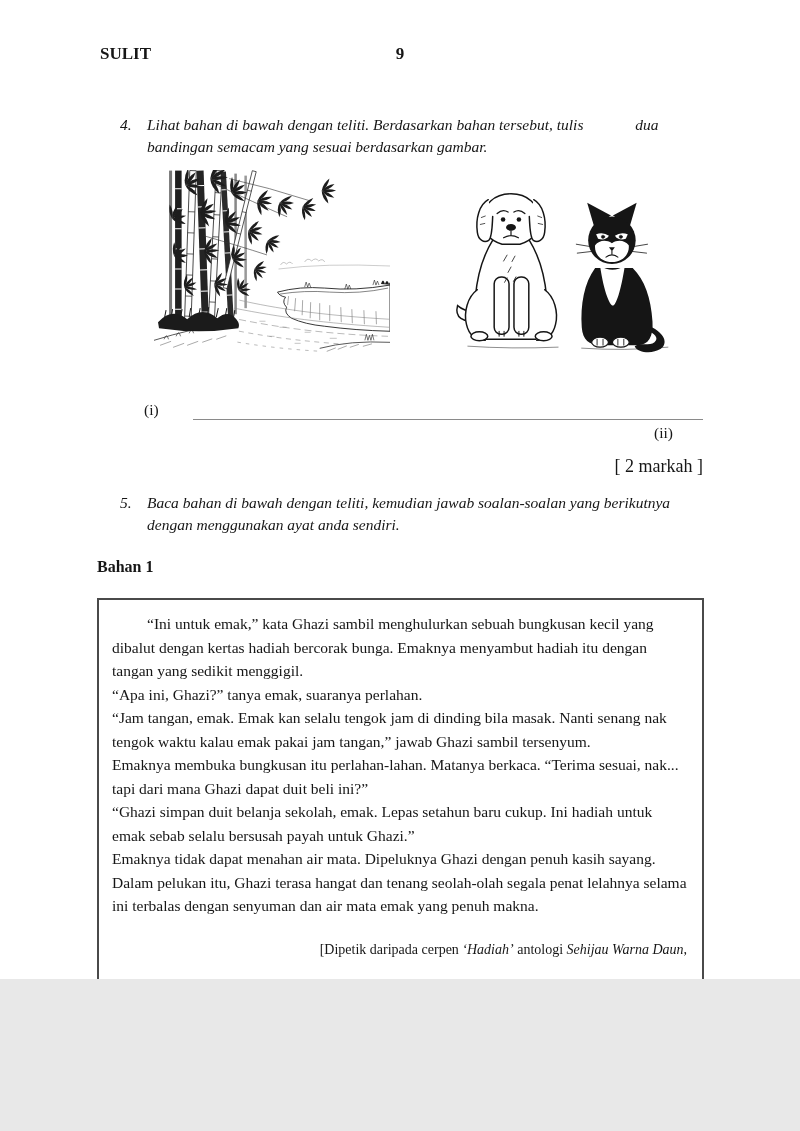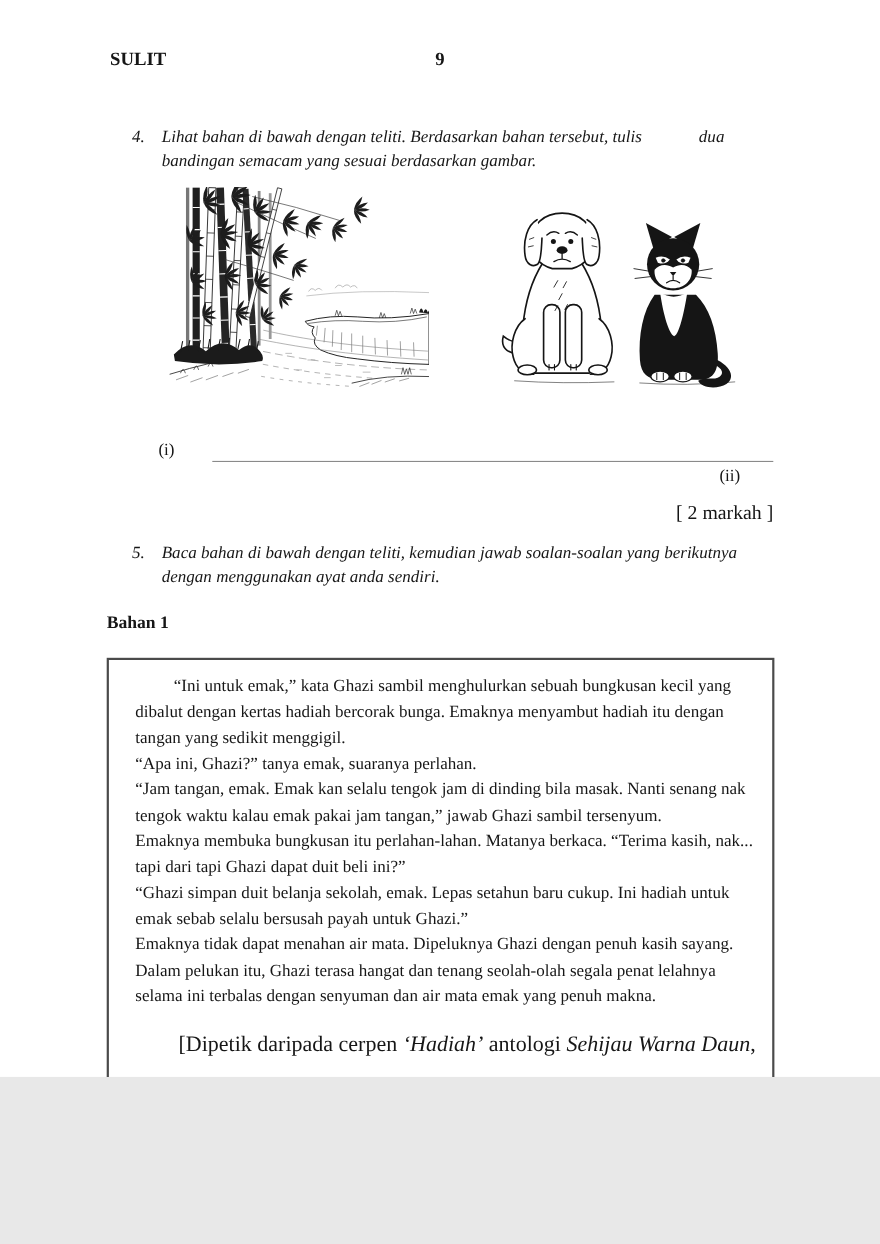--- a/index.html
+++ b/index.html
@@ -29,27 +29,27 @@
   .ans-row-1 { top:398px; }
   .ans-row-2 { top:423px;flex-direction:column; }
   .ans-label { width:49px; flex:0 0 49px; line-height:20px; }
   .ans-line  { flex:1 1 auto; border-bottom:1.6px solid #8a8a8a; height:20px; }
   .marks { position:absolute; right:97px; top:456px; font-size:18px; }
 
   .bahan-label { position:absolute; left:97px; top:558px; font-weight:bold; font-size:16px;text-align:center; }
 
   .passage-box {
     position:absolute; left:97px; top:598px; width:607px; height:397px;
-    border:2px solid #4a4a4a; padding:12px 13px 10px 24px;
+    border:2px solid #4a4a4a; padding:12px 13px 10px 13px;
     font-size:15.5px; line-height:23.5px;
   }
   .passage-box p { margin:0; }
   .p-indent { text-indent:35px; }
 
-  .attribution { margin-top:20px; margin-left:auto; margin-right:2px; width:-moz-fit-content; width:fit-content; text-align:center; font-size:20px; line-height:23px; }
+  .attribution { margin-top:20px; margin-left:auto; margin-right:2px; width:-moz-fit-content; width:fit-content; text-align:center; font-size:14px; line-height:23px; }
   .attribution i { font-style:italic; }
 </style>
 </head>
 <body>
 
 <div class="page">
 
   <div class="hdr-sulit">SULIT</div>
   <div class="hdr-page">9</div>
 
@@ -228,21 +228,21 @@
     <span class="q-num">5.</span>
     <span class="q-text">Baca bahan di bawah dengan teliti, kemudian jawab soalan-soalan yang berikutnya dengan menggunakan ayat anda sendiri.</span>
   </div>
 
   <div class="bahan-label">Bahan 1</div>
 
   <div class="passage-box">
     <p class="p-indent">“Ini untuk emak,” kata Ghazi sambil menghulurkan sebuah bungkusan kecil yang dibalut dengan kertas hadiah bercorak bunga. Emaknya menyambut hadiah itu dengan tangan yang sedikit menggigil.</p>
     <p>“Apa ini, Ghazi?” tanya emak, suaranya perlahan.</p>
     <p>“Jam tangan, emak. Emak kan selalu tengok jam di dinding bila masak. Nanti senang nak tengok waktu kalau emak pakai jam tangan,” jawab Ghazi sambil tersenyum.</p>
-    <p>Emaknya membuka bungkusan itu perlahan-lahan. Matanya berkaca. “Terima kasih, nak... tapi dari tapi Ghazi dapat duit beli ini?”</p>
+    <p>Emaknya membuka bungkusan itu perlahan-lahan. Matanya berkaca. “Terima sesuai, nak... tapi dari mana Ghazi dapat duit beli ini?”</p>
     <p>“Ghazi simpan duit belanja sekolah, emak. Lepas setahun baru cukup. Ini hadiah untuk emak sebab selalu bersusah payah untuk Ghazi.”</p>
     <p>Emaknya tidak dapat menahan air mata. Dipeluknya Ghazi dengan penuh kasih sayang. Dalam pelukan itu, Ghazi terasa hangat dan tenang seolah-olah segala penat lelahnya selama ini terbalas dengan senyuman dan air mata emak yang penuh makna.</p>
     <div class="attribution">
       <div><span>[Dipetik daripada cerpen </span><i>‘Hadiah’</i><span> antologi </span><i>Sehijau Warna Daun</i><span>,</span></div>
     </div>
   </div>
 
 </div>
 
 </body></html>

